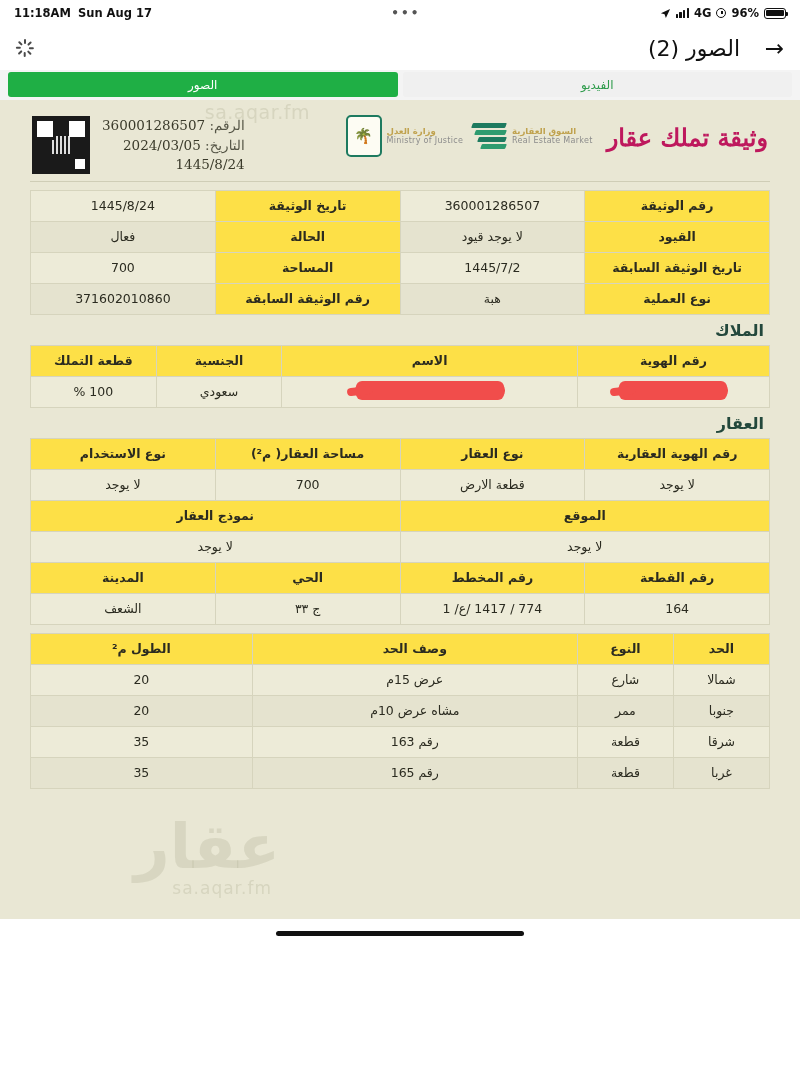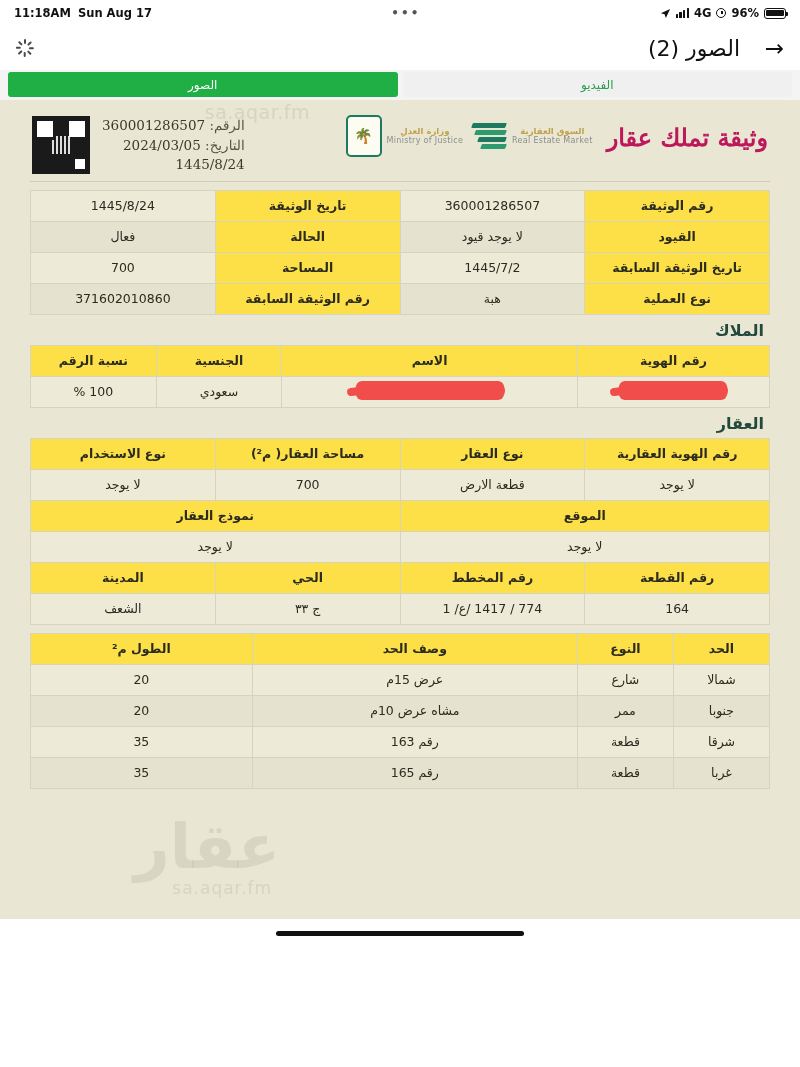--- a/index.html
+++ b/index.html
@@ -127,21 +127,21 @@
     margin-bottom: 8px;
   }
   .head-right { display:flex; align-items:center; gap: 14px; }
   .doc-title {
     font-size: 24px; color: #be185d; font-weight: bold;
     font-family: "DejaVu Serif", serif;
     letter-spacing: 1px;
     padding-top: 6px;
   }
   .logos { display:flex; align-items:center; gap: 9px; padding-top: 3px; }
-  .logo-txt { text-align: center; line-height: 1.15; }
+  .logo-txt { text-align: left; line-height: 1.15; }
   .logo-ar { font-size: 8.5px; color: #c0a24e; font-weight: bold; }
   .logo-en { font-size: 8px; color: #8c8c8c; letter-spacing: .3px; }
   .logo-mark { display:flex; flex-direction:column; gap:2px; }
   .logo-mark i { display:block; width: 34px; height: 5px; background:#1d7a5f; border-radius: 1px; transform: skewX(-20deg); }
   .logo-mark i:nth-child(2){ width: 31px; background:#2e9b6f; }
   .logo-mark i:nth-child(3){ width: 28px; background:#1d7a5f; }
   .logo-mark i:nth-child(4){ width: 25px; background:#2e9b6f; }
   .emblem {
     width: 36px; height: 42px; border: 2px solid #1d7a5f; border-radius: 5px;
     display:flex; align-items:center; justify-content:center;
@@ -379,21 +379,21 @@
           <col style="width:26%">
           <col style="width:40%">
           <col style="width:17%">
           <col style="width:17%">
         </colgroup>
       <tbody>
         <tr>
           <td class="hd">رقم الهوية</td>
           <td class="hd">الاسم</td>
           <td class="hd">الجنسية</td>
-          <td class="hd">نسبة الرقم</td>
+          <td class="hd">قطعة التملك</td>
         </tr>
         <tr>
           <td class="val"><span class="redact w-id"></span></td>
           <td class="val"><span class="redact w-name"></span></td>
           <td class="val">سعودي</td>
           <td class="val">100 %</td>
         </tr>
       </tbody>
     </table>
 

